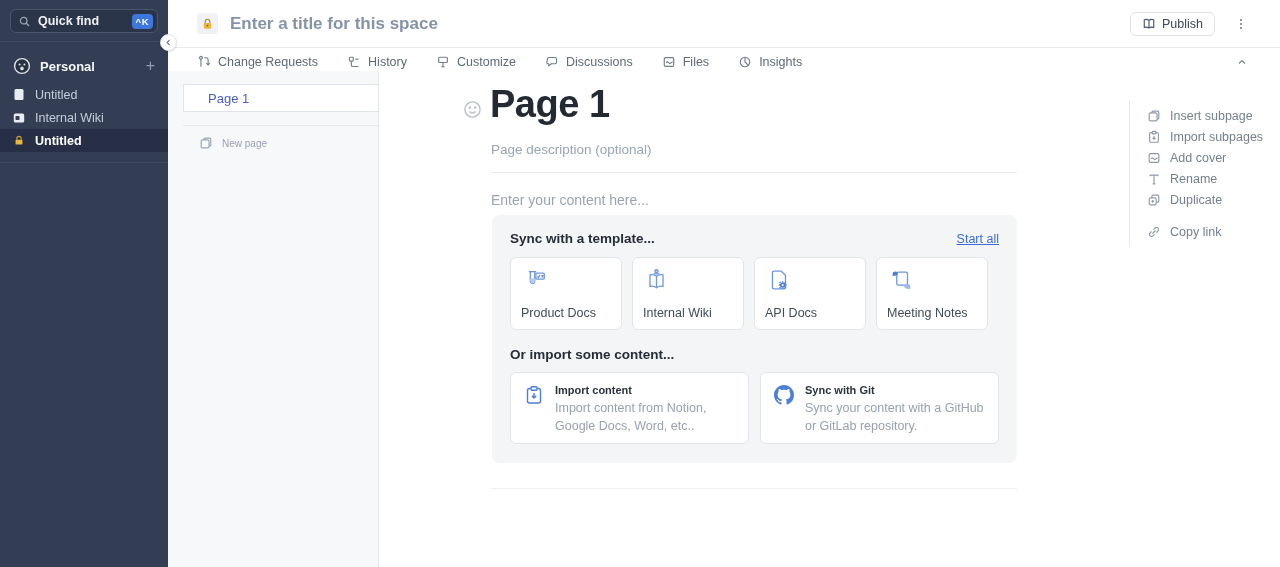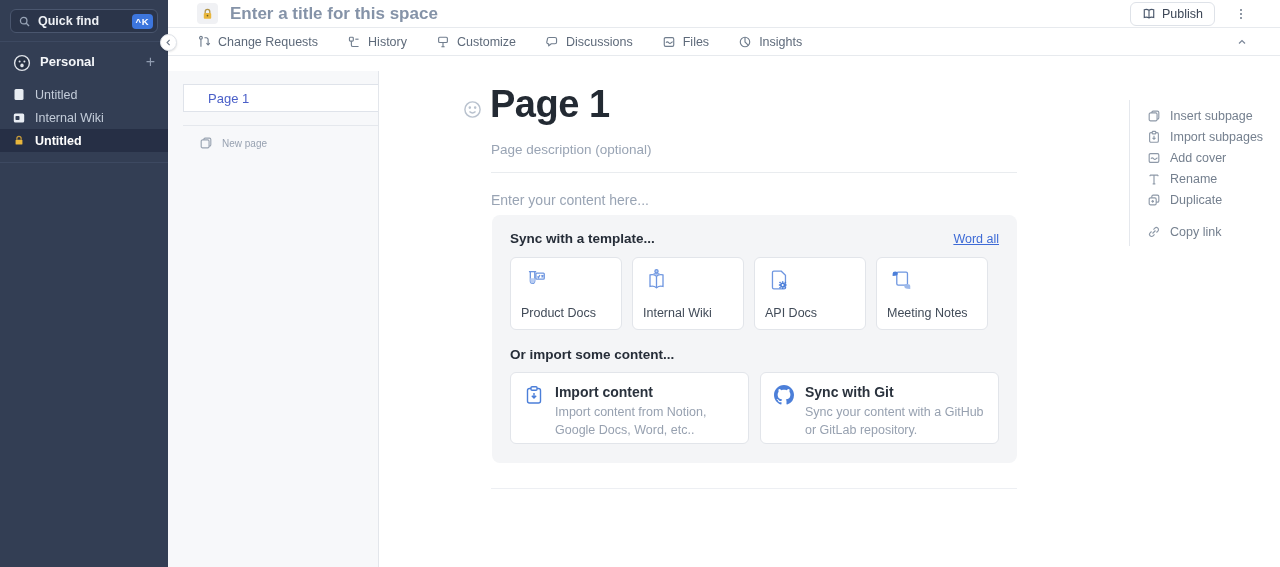--- a/index.html
+++ b/index.html
@@ -5,33 +5,33 @@
   * { margin:0; padding:0; box-sizing:border-box; }
   html,body { width:1280px; height:567px; font-family:"Liberation Sans", sans-serif; background:#fff; overflow:hidden; }
   .app { position:relative; width:1280px; height:567px; }
 
   
   .dark-sidebar { position:absolute; left:0; top:0; width:168px; height:567px; background:#333e54; }
   .search-box { margin:9px 10px 0 10px; height:24px; display:flex; align-items:center; padding:0 4px 0 7px; border:1px solid #4a566e; border-radius:6px; background:#2b354a; cursor:pointer;text-align:right; }
   .search-box .ph { font-size:12.5px; color:#eef1f5; margin-left:7px; font-weight:600; }
   .kbd { margin-left:auto; background:#3d76dd; color:#fff; font-size:9.5px; font-weight:700; padding:2px 4px; border-radius:4px; letter-spacing:.5px; }
   .sb-divider { height:1px; background:#3d4961; margin-top:8px; }
-  .workspace-row { display:flex; padding:0 13px; height:24px; margin-top:12px; }
+  .workspace-row { display:flex; align-items:center; padding:0 13px; height:24px; margin-top:12px; }
   .workspace-row .wname { margin-left:9px; font-size:13px; font-weight:700; color:#f4f6f9; }
   .plus-btn { margin-left:auto; color:#909cb0; font-size:16px; line-height:1; cursor:pointer; font-weight:400; }
   .space-item { display:flex; align-items:center; gap:10px; height:23px; padding:0 13px; font-size:12.5px; color:#c4cdda; cursor:pointer; }
   .space-item.selected { background:#262f45; color:#fff; font-weight:700; }
   .space-list { margin-top:5px; }
   .sb-divider.bottom { margin-top:10px; }
 
   .collapse-btn { position:absolute; left:160px; top:34px; width:17px; height:17px; border-radius:50%; background:#fff; border:1px solid #dfe3e9; box-shadow:0 1px 2px rgba(0,0,0,.12); display:flex; align-items:center; justify-content:center; cursor:pointer; z-index:20; padding:0; }
 
   
   .header { position:absolute; left:168px; top:0; width:1112px; height:71px; background:#fff; }
-  .title-row { height:28px; display:flex; align-items:center; padding:0 30px 0 29px; border-bottom:1px solid #e7eaee; }
+  .title-row { height:48px; display:flex; align-items:center; padding:0 30px 0 29px; border-bottom:1px solid #e7eaee; }
   .lock-badge { width:21px; height:21px; border-radius:4px; background:#f0f1f4; display:flex; align-items:center; justify-content:center; }
   .space-title { margin-left:12px; border:none; outline:none; background:transparent; font-family:"Liberation Sans",sans-serif; font-size:17px; font-weight:700; color:#8593a8; width:420px; }
   .space-title::placeholder { color:#8593a8; opacity:1; }
   .header-right { margin-left:auto; display:flex; align-items:center; }
   .publish-btn { display:flex; align-items:flex-end; gap:6px; border:1px solid #dee2e8; background:#fff; border-radius:6px; padding:4px 11px; font-family:"Liberation Sans",sans-serif; font-size:12.5px; color:#3c4656; cursor:pointer; }
   .kebab-btn { margin-left:17px; background:none; border:none; cursor:pointer; padding:2px; }
 
   .tab-row { height:28px; display:flex; align-items:center; padding:0 30px 0 29px; gap:29px; border-bottom:1px solid #e7eaee; }
   .tab { display:flex; align-items:center; gap:7px; font-size:12.5px; color:#5e6a7a; cursor:pointer; white-space:nowrap; }
   .tab-collapse { margin-left:auto; background:none; border:none; cursor:pointer; padding:2px; }
@@ -54,21 +54,21 @@
   .panel { position:absolute; left:113px; top:144px; width:525px; height:248px; background:#f4f5f7; border-radius:8px; padding:16px 18px; }
   .panel-head { display:flex; align-items:baseline; }
   .panel-head .ph-title { font-size:13.5px; font-weight:700; color:#262d38; }
   .show-all { margin-left:auto; font-size:12.5px; color:#3e6bd6; text-decoration:underline; cursor:pointer; }
   .tpl-row { display:flex; gap:10px; margin-top:11px; }
   .tpl-card { width:112px; height:73px; background:#fff; border:1px solid #e2e5ea; border-radius:6px; padding:9px 10px; position:relative; cursor:pointer; }
   .tpl-card .tpl-label { position:absolute; left:10px; bottom:9px; font-size:12.5px; color:#414b58; }
   .imp-head { margin-top:17px; font-size:13.5px; font-weight:700; color:#262d38; }
   .imp-row { display:flex; gap:11px; margin-top:10px; }
   .imp-card { flex:1; height:72px; background:#fff; border:1px solid #e2e5ea; border-radius:6px; padding:11px 13px; display:flex; gap:11px; cursor:pointer; }
-  .imp-text .imp-title { font-size:14px; font-weight:700; color:#2a323d; }
+  .imp-text .imp-title { font-size:11px; font-weight:700; color:#2a323d; }
   .imp-text .imp-desc { font-size:12.5px; color:#97a1b0; line-height:1.45; margin-top:3px; }
   .imp-icon { flex:0 0 auto; margin-top:1px; }
 
   .d2 { left:112px; top:417px; width:526px; background:#edeff3; }
   .footer-row { position:absolute; left:113px; top:427px; display:flex; align-items:center; gap:12px; }
   .footer-row .lm { font-size:12.5px; color:#9aa5b4; }
 
   .options-divider { position:absolute; left:750px; top:29px; width:1px; height:146px; background:#e5e8ed; }
   .page-actions { position:absolute; left:768px; top:34px; list-style:none; }
   .action-item { display:flex; align-items:center; gap:9px; height:21px; font-size:12.5px; color:#75808f; cursor:pointer; white-space:nowrap; }
@@ -236,21 +236,21 @@
         </svg>
     </button>
     <h1 class="page-title">Page 1</h1>
     <div class="page-desc">Page description (optional)</div>
     <div class="divider d1"></div>
     <div class="content-ph">Enter your content here...</div>
 
     <section class="panel">
       <div class="panel-head">
         <span class="ph-title">Sync with a template...</span>
-        <a class="show-all">Word all</a>
+        <a class="show-all">Start all</a>
       </div>
       <div class="tpl-row">
         <div class="tpl-card">
           <svg class="ic" width="27" height="26" viewBox="0 0 28 28" fill="none" stroke="#6e96e0" stroke-width="1.4">
               <path d="M9.5 5v10.2a2.4 2.4 0 0 0 4.8 0V5"></path>
               <path d="M8 5h7.8"></path>
               <path d="M9.5 12h4.8v3.2a2.4 2.4 0 0 1-4.8 0z" fill="#b9cdf2" stroke="none"></path>
               <rect x="15.5" y="6.5" width="9" height="6.5" rx="1" fill="#fff"></rect>
               <path d="M17.3 10l1 1.6 1.5-3"></path>
               <path d="M21.5 8.9l2.1 2.1M23.6 8.9l-2.1 2.1"></path>

